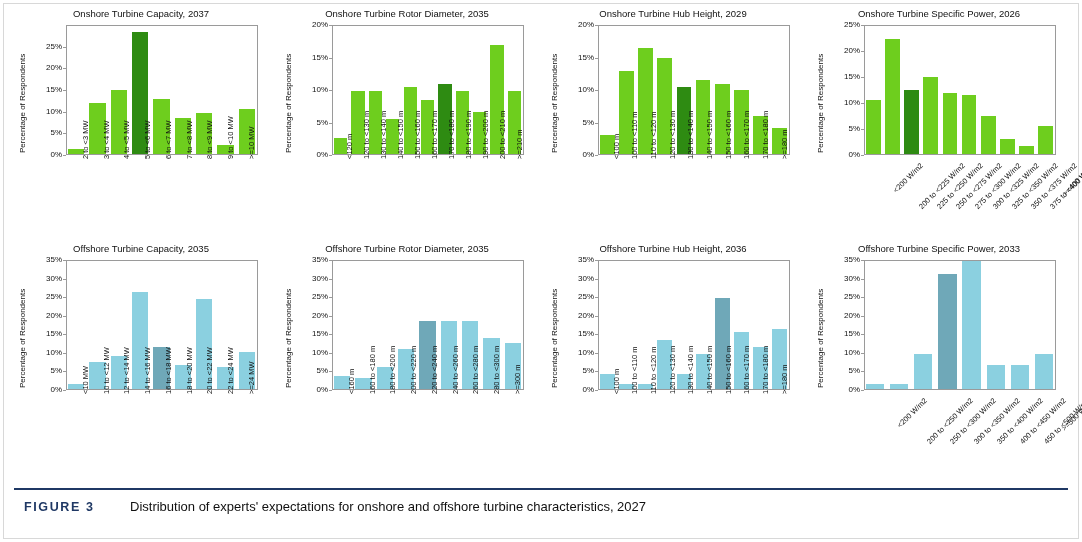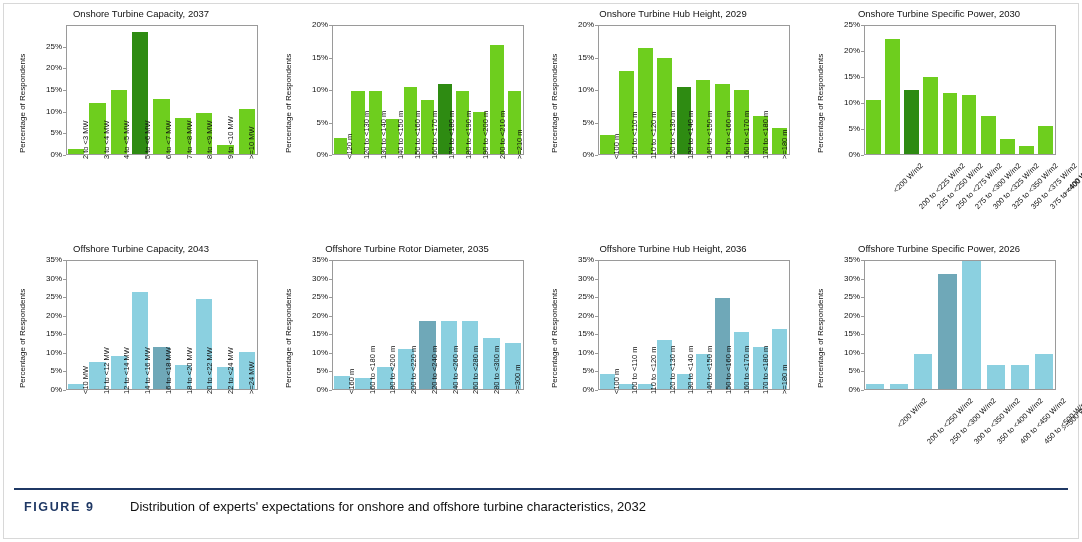--- a/index.html
+++ b/index.html
@@ -155,20 +155,21 @@
         </div>
         <div style="width: 20.7778px; position: relative; height: 70px;">
           <span class="xlab" style="position: absolute; left: 12.8822px; top: 0px;">9 to &lt;10 MW</span>
         </div>
         <div style="width: 20.7778px; position: relative; height: 70px;">
           <span class="xlab" style="position: absolute; left: 12.8822px; top: 0px;">&gt;=10 MW</span>
         </div>
       </div>
     </div>
     <div class="chart" style="left: 266px; top: 0px; width: 266px; height: 235px;">
+      <div class="title">Onshore Turbine Rotor Diameter, 2035</div>
       <div class="plotbox" style="left: 58px; top: 17px; width: 192px; height: 130px;"></div>
       <div class="ylabel" style="left: 10px; top: 145px;">Percentage of Respondents</div>
       <div class="ytick" style="left: 24px; width: 30px; top: 142px;">0%</div>
       <div class="ytickline" style="left: 55px; width: 3px; top: 147px;"></div>
       <div class="ytick" style="left: 24px; width: 30px; top: 109.5px;">5%</div>
       <div class="ytickline" style="left: 55px; width: 3px; top: 114.5px;"></div>
       <div class="ytick" style="left: 24px; width: 30px; top: 77px;">10%</div>
       <div class="ytickline" style="left: 55px; width: 3px; top: 82px;"></div>
       <div class="ytick" style="left: 24px; width: 30px; top: 44.5px;">15%</div>
       <div class="ytickline" style="left: 55px; width: 3px; top: 49.5px;"></div>
@@ -276,21 +277,21 @@
         </div>
         <div style="width: 18.7px; position: relative; height: 70px;">
           <span class="xlab" style="position: absolute; left: 11.594px; top: 0px;">170 to &lt;180 m</span>
         </div>
         <div style="width: 18.7px; position: relative; height: 70px;">
           <span class="xlab" style="position: absolute; left: 11.594px; top: 0px;">&gt;=180 m</span>
         </div>
       </div>
     </div>
     <div class="chart" style="left: 798px; top: 0px; width: 266px; height: 235px;">
-      <div class="title">Onshore Turbine Specific Power, 2030</div>
+      <div class="title">Onshore Turbine Specific Power, 2026</div>
       <div class="plotbox" style="left: 58px; top: 17px; width: 192px; height: 130px;"></div>
       <div class="ylabel" style="left: 10px; top: 145px;">Percentage of Respondents</div>
       <div class="ytick" style="left: 24px; width: 30px; top: 142px;">0%</div>
       <div class="ytickline" style="left: 55px; width: 3px; top: 147px;"></div>
       <div class="ytick" style="left: 24px; width: 30px; top: 116px;">5%</div>
       <div class="ytickline" style="left: 55px; width: 3px; top: 121px;"></div>
       <div class="ytick" style="left: 24px; width: 30px; top: 90px;">10%</div>
       <div class="ytickline" style="left: 55px; width: 3px; top: 95px;"></div>
       <div class="ytick" style="left: 24px; width: 30px; top: 64px;">15%</div>
       <div class="ytickline" style="left: 55px; width: 3px; top: 69px;"></div>
@@ -337,21 +338,21 @@
         </div>
         <div style="width: 18.7px; position: relative; height: 70px;">
           <span class="xlab diag" style="position: absolute; left: 14.025px; top: 2px;">375 to &lt;400 W/m2</span>
         </div>
         <div style="width: 18.7px; position: relative; height: 70px;">
           <span class="xlab diag" style="position: absolute; left: 14.025px; top: 2px;">&gt;=400 W/m2</span>
         </div>
       </div>
     </div>
     <div class="chart" style="left: 0px; top: 235px; width: 266px; height: 235px;">
-      <div class="title">Offshore Turbine Capacity, 2043</div>
+      <div class="title">Offshore Turbine Capacity, 2035</div>
       <div class="plotbox" style="left: 58px; top: 17px; width: 192px; height: 130px;"></div>
       <div class="ylabel" style="left: 10px; top: 145px;">Percentage of Respondents</div>
       <div class="ytick" style="left: 24px; width: 30px; top: 142px;">0%</div>
       <div class="ytickline" style="left: 55px; width: 3px; top: 147px;"></div>
       <div class="ytick" style="left: 24px; width: 30px; top: 123.429px;">5%</div>
       <div class="ytickline" style="left: 55px; width: 3px; top: 128.429px;"></div>
       <div class="ytick" style="left: 24px; width: 30px; top: 104.857px;">10%</div>
       <div class="ytickline" style="left: 55px; width: 3px; top: 109.857px;"></div>
       <div class="ytick" style="left: 24px; width: 30px; top: 86.2857px;">15%</div>
       <div class="ytickline" style="left: 55px; width: 3px; top: 91.2857px;"></div>
@@ -524,21 +525,21 @@
         </div>
         <div style="width: 18.7px; position: relative; height: 70px;">
           <span class="xlab" style="position: absolute; left: 11.594px; top: 0px;">170 to &lt;180 m</span>
         </div>
         <div style="width: 18.7px; position: relative; height: 70px;">
           <span class="xlab" style="position: absolute; left: 11.594px; top: 0px;">&gt;=180 m</span>
         </div>
       </div>
     </div>
     <div class="chart" style="left: 798px; top: 235px; width: 266px; height: 235px;">
-      <div class="title">Offshore Turbine Specific Power, 2026</div>
+      <div class="title">Offshore Turbine Specific Power, 2033</div>
       <div class="plotbox" style="left: 58px; top: 17px; width: 192px; height: 130px;"></div>
       <div class="ylabel" style="left: 10px; top: 145px;">Percentage of Respondents</div>
       <div class="ytick" style="left: 24px; width: 30px; top: 142px;">0%</div>
       <div class="ytickline" style="left: 55px; width: 3px; top: 147px;"></div>
       <div class="ytick" style="left: 24px; width: 30px; top: 123.429px;">5%</div>
       <div class="ytickline" style="left: 55px; width: 3px; top: 128.429px;"></div>
       <div class="ytick" style="left: 24px; width: 30px; top: 104.857px;">10%</div>
       <div class="ytickline" style="left: 55px; width: 3px; top: 109.857px;"></div>
       <div class="ytick" style="left: 24px; width: 30px; top: 86.2857px;">15%</div>
       <div class="ytickline" style="left: 55px; width: 3px; top: 91.2857px;"></div>
@@ -584,15 +585,15 @@
         </div>
         <div style="width: 23.375px; position: relative; height: 70px;">
           <span class="xlab diag" style="position: absolute; left: 17.5312px; top: 2px;">&gt;=500 W/m2</span>
         </div>
       </div>
     </div>
   </div>
 
 <div class="caption">
   <div class="cap-rule"></div>
-  <div class="cap-label">FIGURE 9</div>
-  <div class="cap-text">Distribution of experts' expectations for onshore and offshore turbine characteristics, 2032</div>
+  <div class="cap-label">FIGURE 3</div>
+  <div class="cap-text">Distribution of experts' expectations for onshore and offshore turbine characteristics, 2027</div>
 </div>
 
 </body></html>

